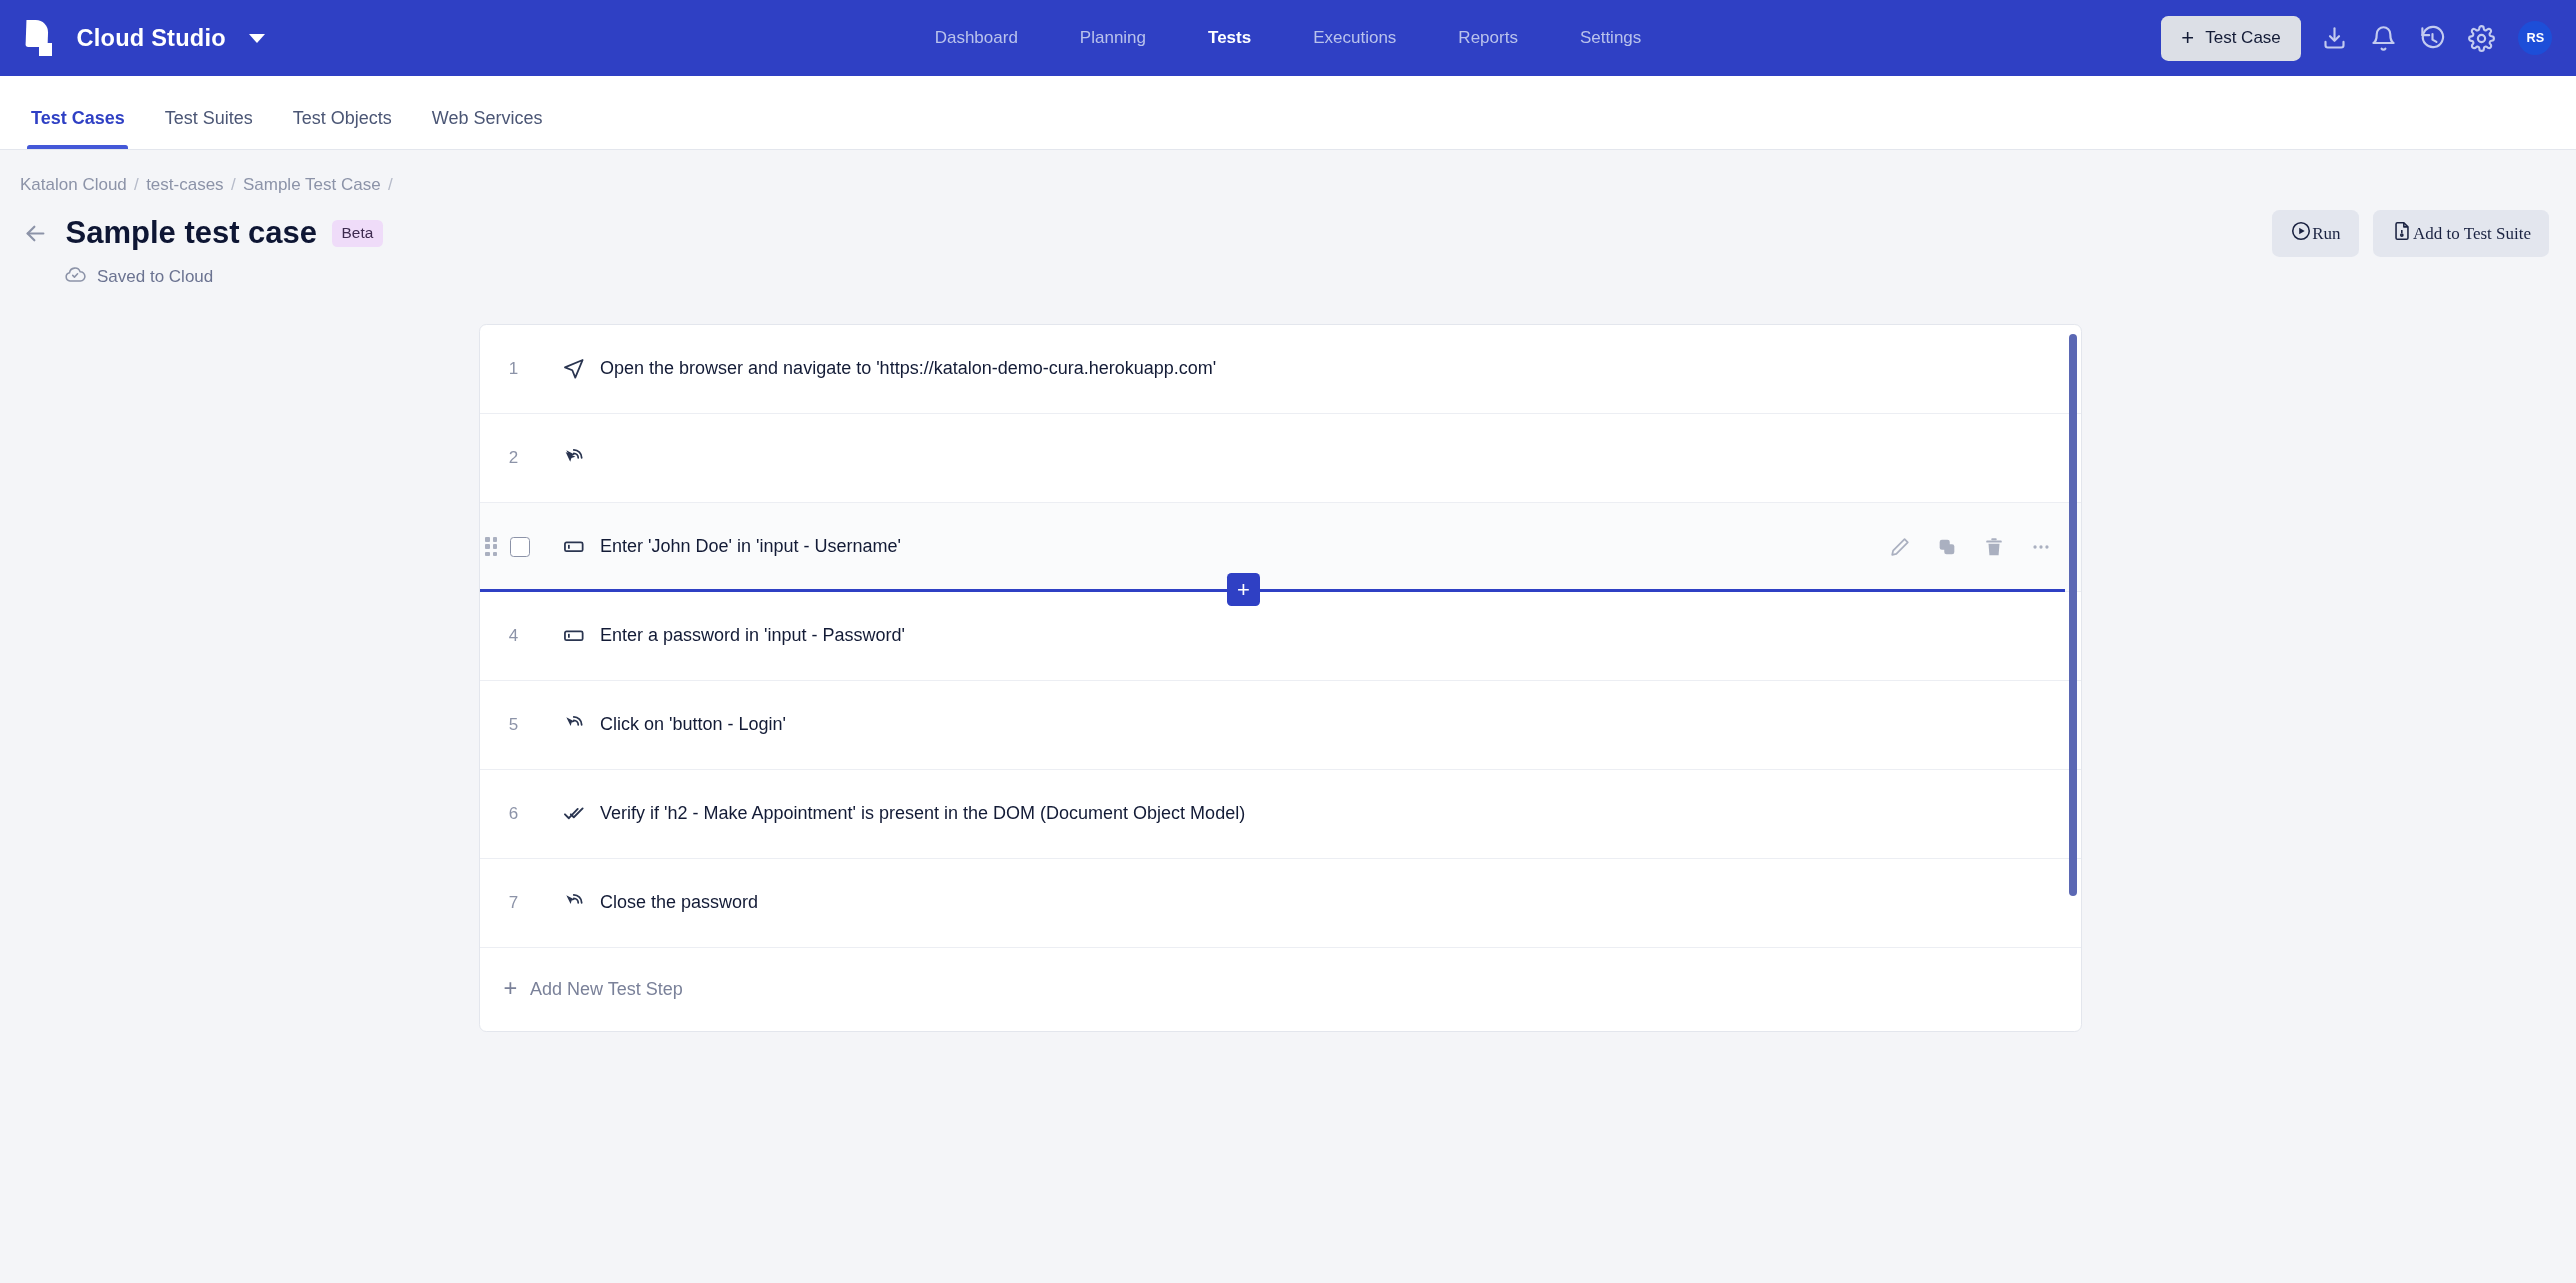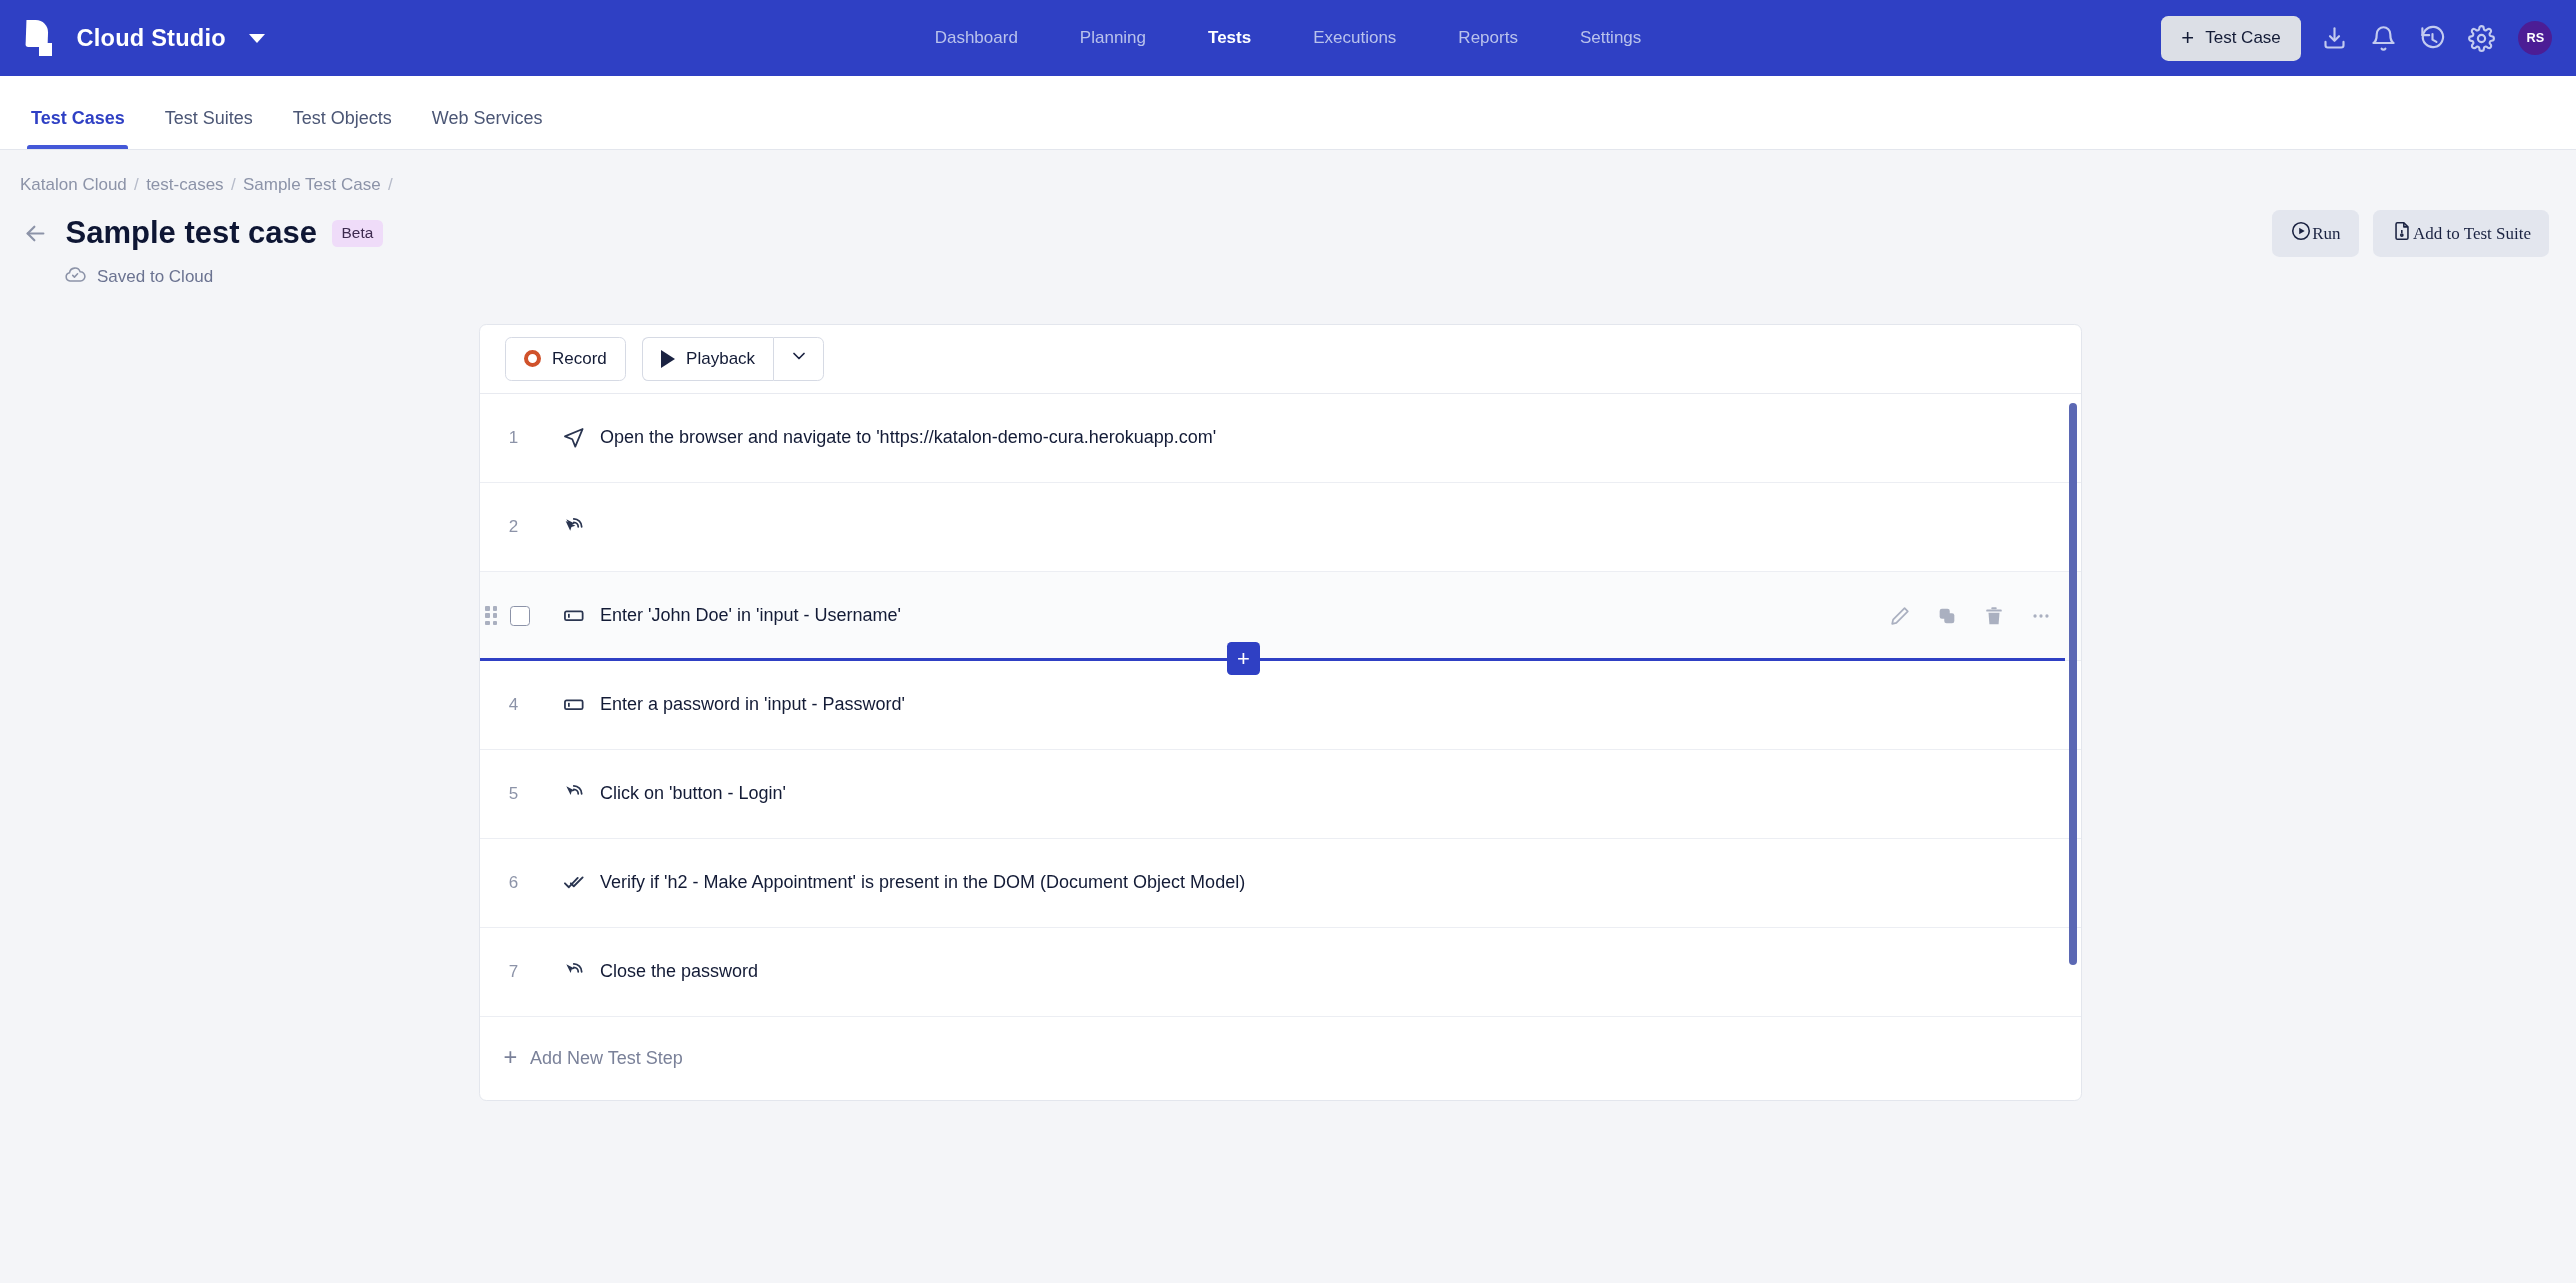--- a/index.html
+++ b/index.html
@@ -61,21 +61,21 @@
     background: #dcdfe6; color: #131b36;
     border: none; border-radius: 7.3px;
     height: 45px; padding: 0 20px;
     font-size: 17px; font-family: inherit;
     display: flex; align-items: center; gap: 11px; cursor: pointer;
   }
   .plus-ico { font-size: 22px; line-height: 1; font-weight: 400; }
   .nav-icon { width: 31px; height: 31px; cursor: pointer; display: flex; align-items:center; justify-content:center;}
   .avatar {
     width: 34px; height: 34px; border-radius: 50%;
-    background: #4c1d95; color: #fff;
+    background: #1d4ed8; color: #fff;
     font-size: 12.7px; font-weight: bold;
     display: flex; align-items: center; justify-content: center;
     cursor: pointer; margin-left: 3.6px;
   }
 
   
   .subtabs {
     height: 74px; background: #fff;
     display: flex; align-items: flex-end;
     padding: 0 0 0 11px;
@@ -340,39 +340,20 @@
       </span>
       <span>Add to Test Suite</span>
     </button>
   </div>
 </div>
 
 <div class="content-area">
 
   <div class="editor-card">
 
-    <div class="editor-toolbar">
-      <button class="tbtn">
-        <span class="rec-dot"></span>
-        <span>Record</span>
-      </button>
-      <div class="split-group">
-        <button class="tbtn">
-          <span class="play-tri"></span>
-          <span>Playback</span>
-        </button>
-        <button class="tbtn">
-          <span>
-            <svg width="20" height="20" viewBox="0 0 24 24" fill="none" stroke="#1b2342" stroke-width="2.1" stroke-linecap="round" stroke-linejoin="round">
-                <path d="M6 9l6 6 6-6"></path>
-              </svg>
-          </span>
-        </button>
-      </div>
-    </div>
 
     <div class="steps-wrap">
 
       <div class="step-row">
         <div class="step-num">1</div>
         <div class="step-icon">
           <svg width="23.6" height="23.6" viewBox="0 0 24 24" fill="none" stroke="#2a3550" stroke-width="1.8" stroke-linejoin="round">
               <path d="M21 3L3 10.5l7.5 3L13.5 21z"></path>
             </svg>
         </div>

